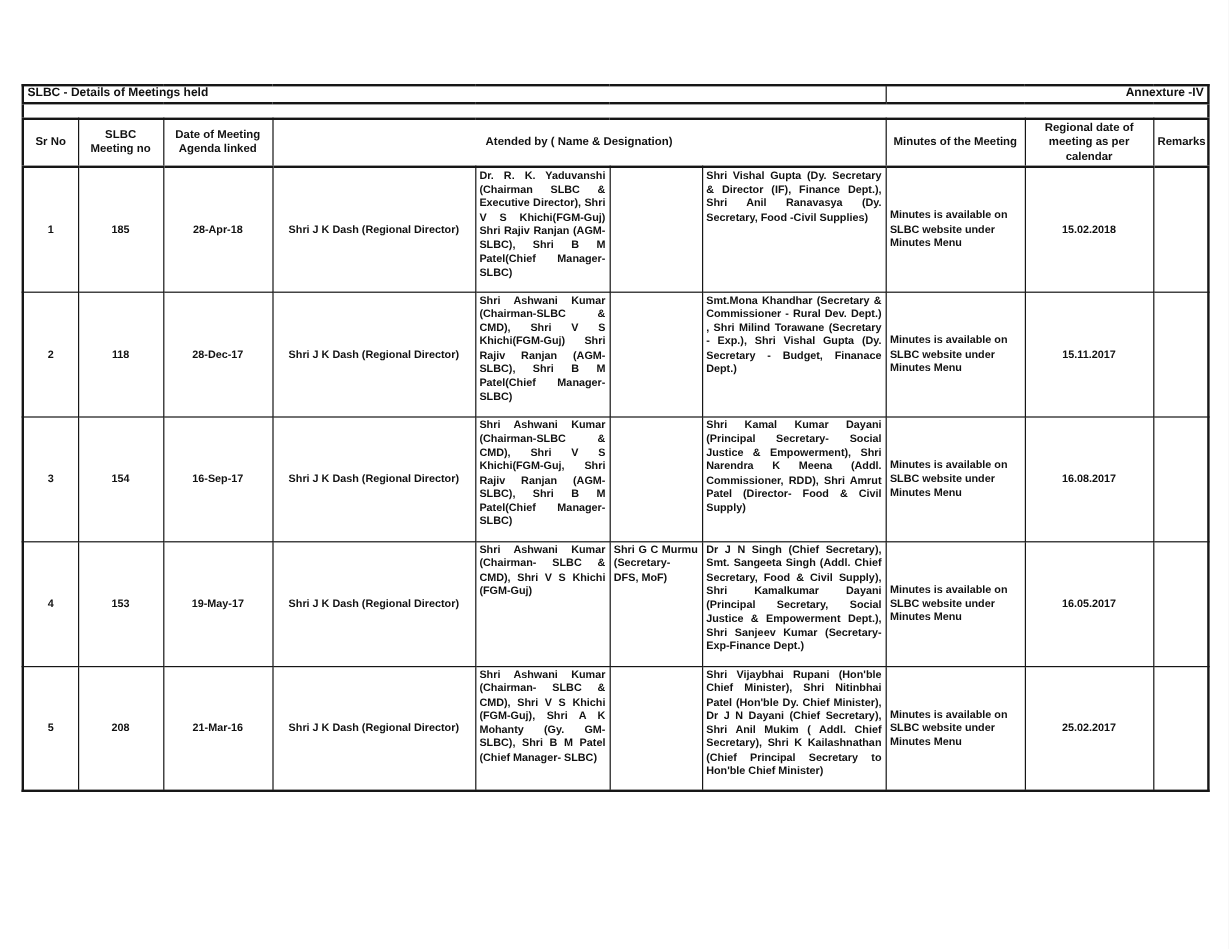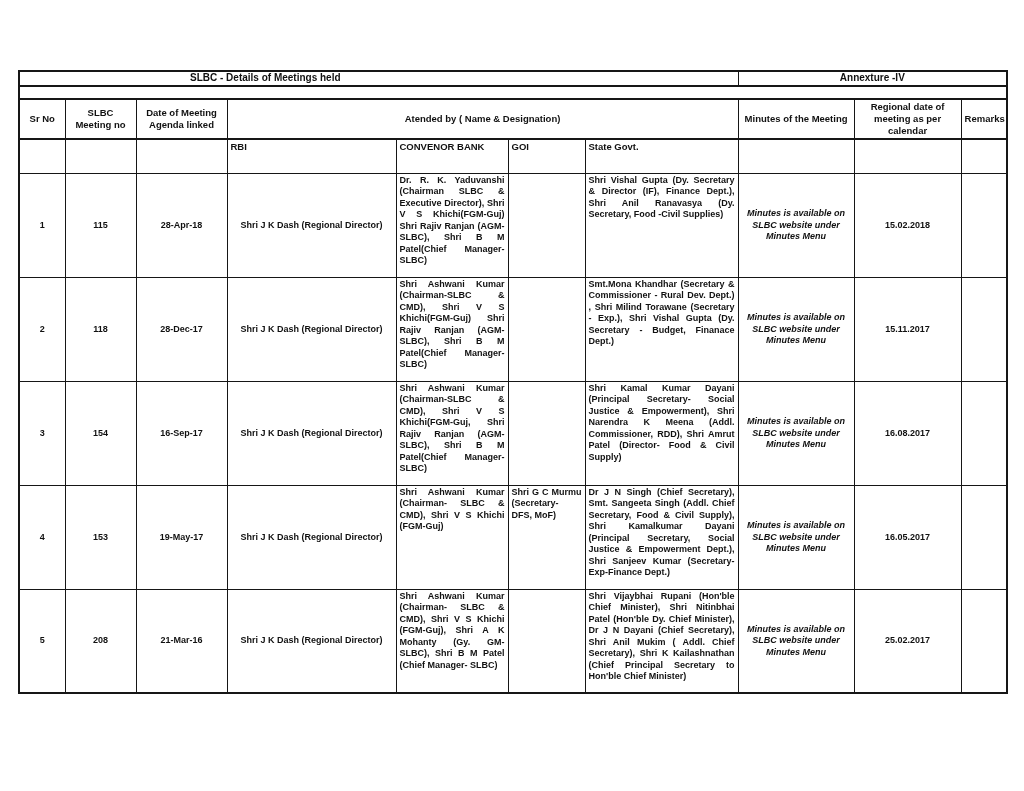--- a/index.html
+++ b/index.html
@@ -13,35 +13,35 @@
     border-collapse:collapse; table-layout:fixed;
     border:2px solid #161616;
   }
   table.grid td {
     border:1px solid #161616;
     font-weight:bold; font-size:9px; line-height:1.28; color:#111;
     padding:1px 3px; overflow:hidden;
   }
   
   tr.title-row td { font-size:10px; height:14px; padding:0 3px; }
-  td.title-main { text-align:center; padding-right:230px !important; }
-  td.title-annex { text-align:center;margin-left:16px; }
+  td.title-main { padding-right:230px !important; }
+  td.title-annex { text-align:right;margin-left:16px; }
   tr.title-row td, tr.spacer-row td { border-bottom-width:2px; }
   tr.spacer-row td { height:13px; }
   
   tr.header-row td {
     height:39px; text-align:center; vertical-align:middle; font-size:9.5px;
     border-bottom-width:2px;
   }
   tr.subheader-row td { height:34px; text-align:left; vertical-align:top; font-size:9.5px; }
   
   tr.data-row td { height:104px;margin-left:44px; }
   td.cell-mid { text-align:center; vertical-align:middle; }
   td.cell-just { text-align:justify; vertical-align:top; }
-  td.cell-minutes { text-align:center; vertical-align:middle; font-size:9.5px;font-style:italic; }
+  td.cell-minutes { text-align:left; vertical-align:middle; font-size:9.5px; }
 </style>
 </head>
 <body>
 
 <div class="sheet">
   <table class="grid">
     <colgroup>
       <col style="width:46px">
         <col style="width:71px">
         <col style="width:91px">
@@ -67,38 +67,26 @@
     <tr class="header-row">
       <td>Sr No</td>
       <td>SLBC Meeting no</td>
       <td>Date of Meeting Agenda linked</td>
       <td colspan="4">Atended by ( Name &amp; Designation)</td>
       <td>Minutes of the Meeting</td>
       <td>Regional  date of meeting as per calendar</td>
       <td>Remarks</td>
     </tr>
 
-    <tr class="subheader-row">
-      <td></td>
-      <td></td>
-      <td></td>
-      <td>RBI</td>
-      <td>CONVENOR BANK</td>
-      <td>GOI</td>
-      <td>State Govt.</td>
-      <td></td>
-      <td></td>
-      <td></td>
-    </tr>
 
     </tbody>
       <tbody>
     <tr class="data-row">
       <td class="cell-mid">1</td>
-      <td class="cell-mid">115</td>
+      <td class="cell-mid">185</td>
       <td class="cell-mid">28-Apr-18</td>
       <td class="cell-mid">Shri J K Dash (Regional Director)</td>
       <td class="cell-just">Dr. R. K. Yaduvanshi (Chairman SLBC &amp; Executive Director), Shri V S Khichi(FGM-Guj) Shri Rajiv Ranjan (AGM-SLBC), Shri B M Patel(Chief Manager-SLBC)</td>
       <td class="cell-just"></td>
       <td class="cell-just">Shri Vishal Gupta (Dy. Secretary &amp; Director (IF), Finance Dept.), Shri Anil Ranavasya (Dy. Secretary, Food -Civil Supplies)</td>
       <td class="cell-minutes">Minutes is available on SLBC website under Minutes Menu</td>
       <td class="cell-mid">15.02.2018</td>
       <td class="cell-mid"></td>
     </tr>
 

